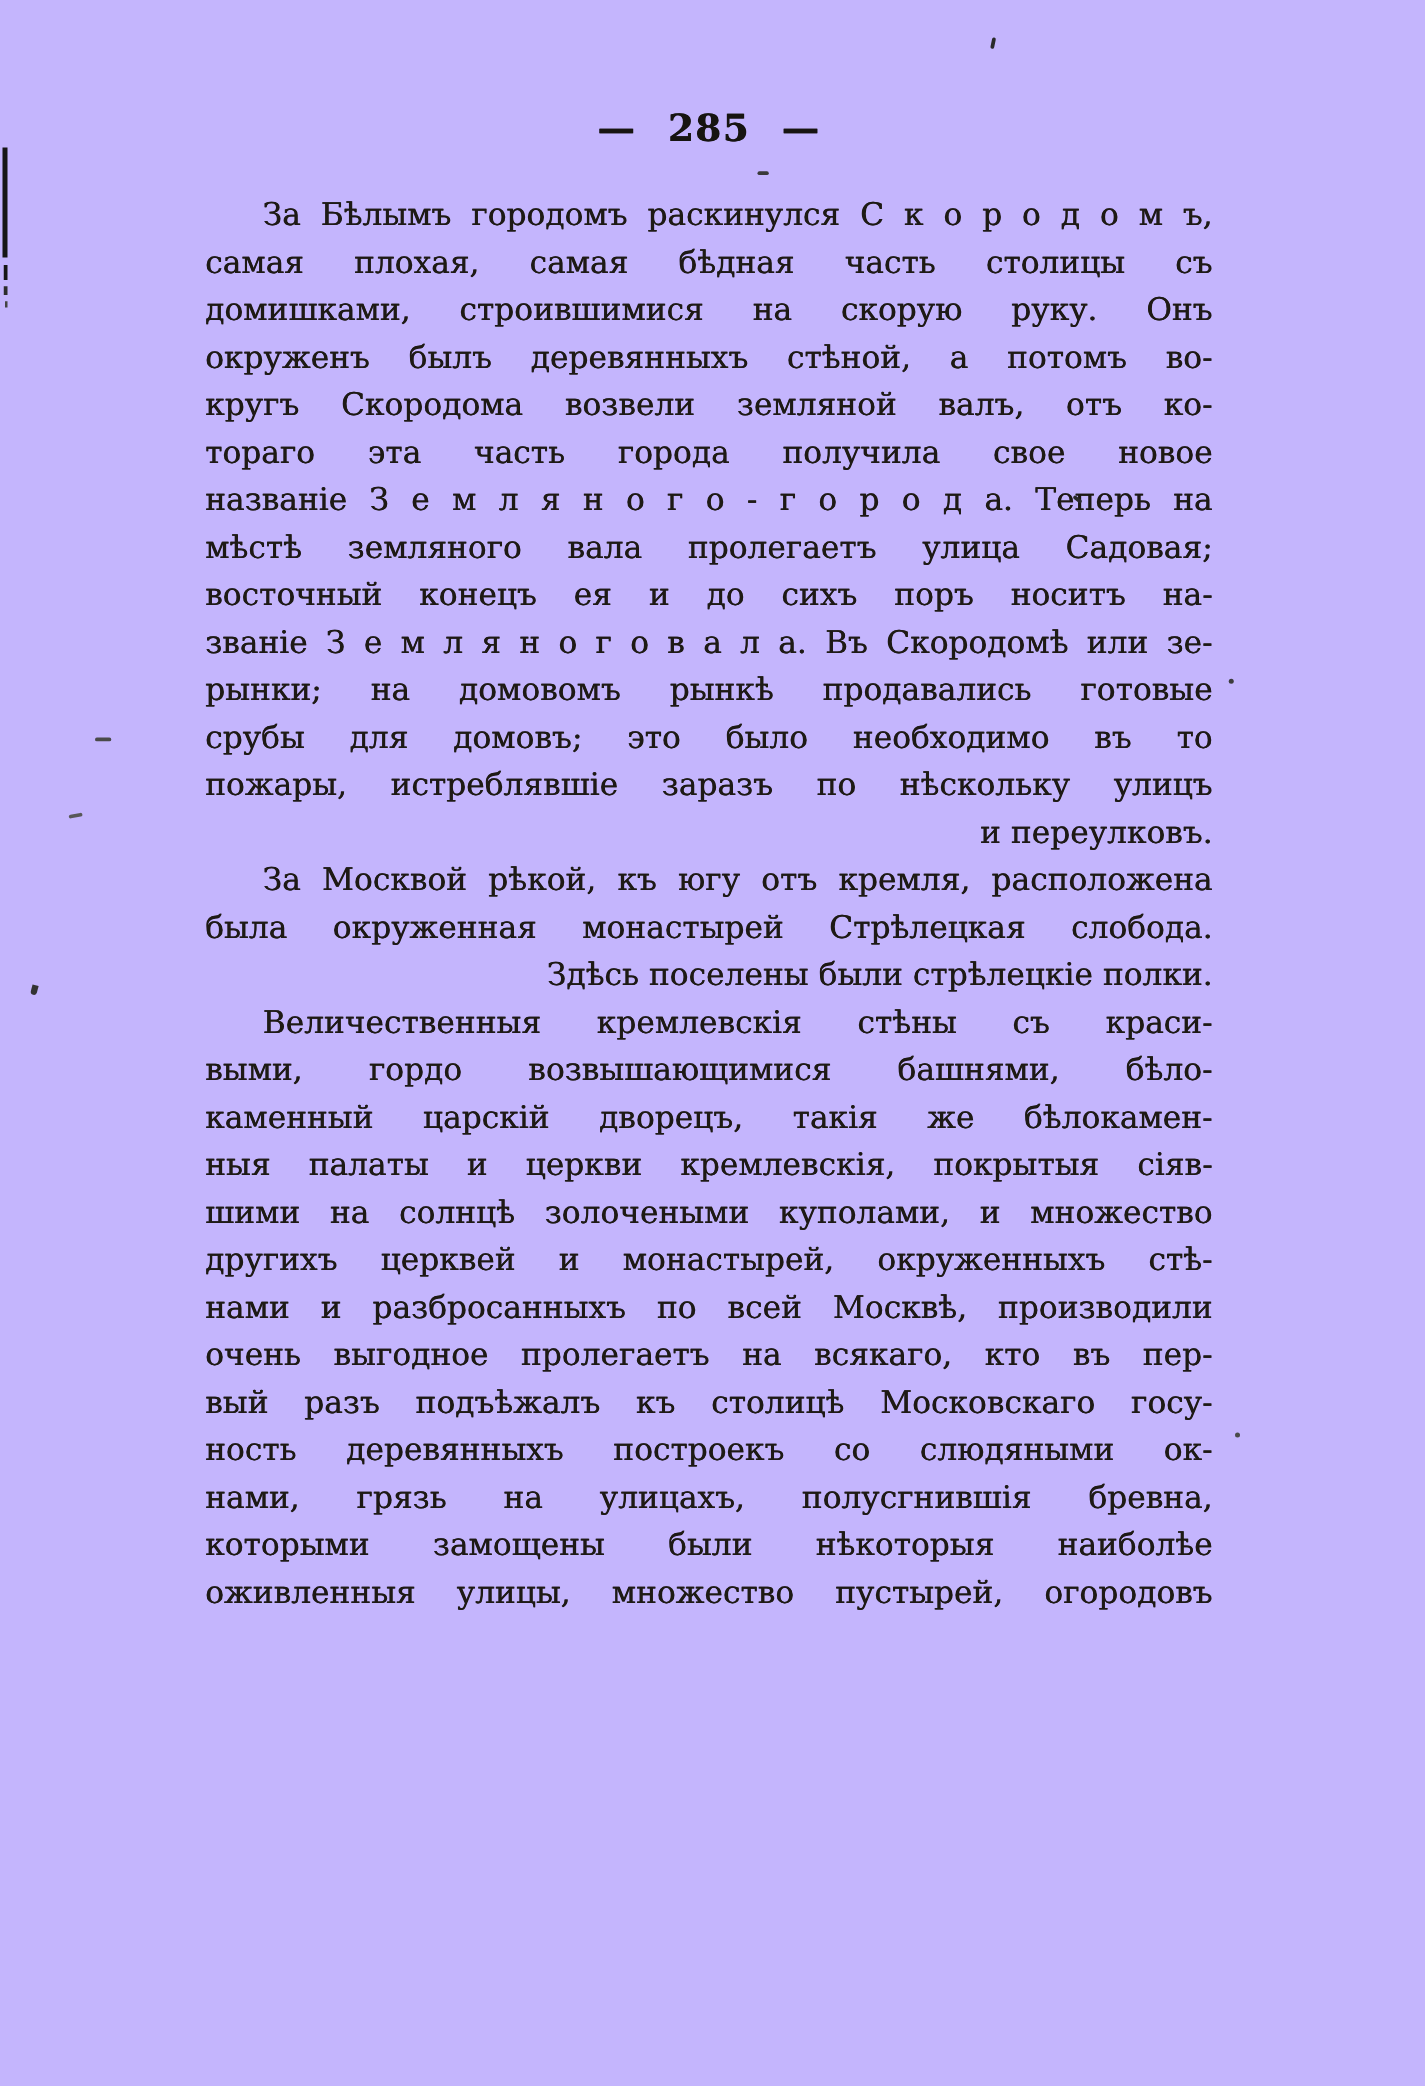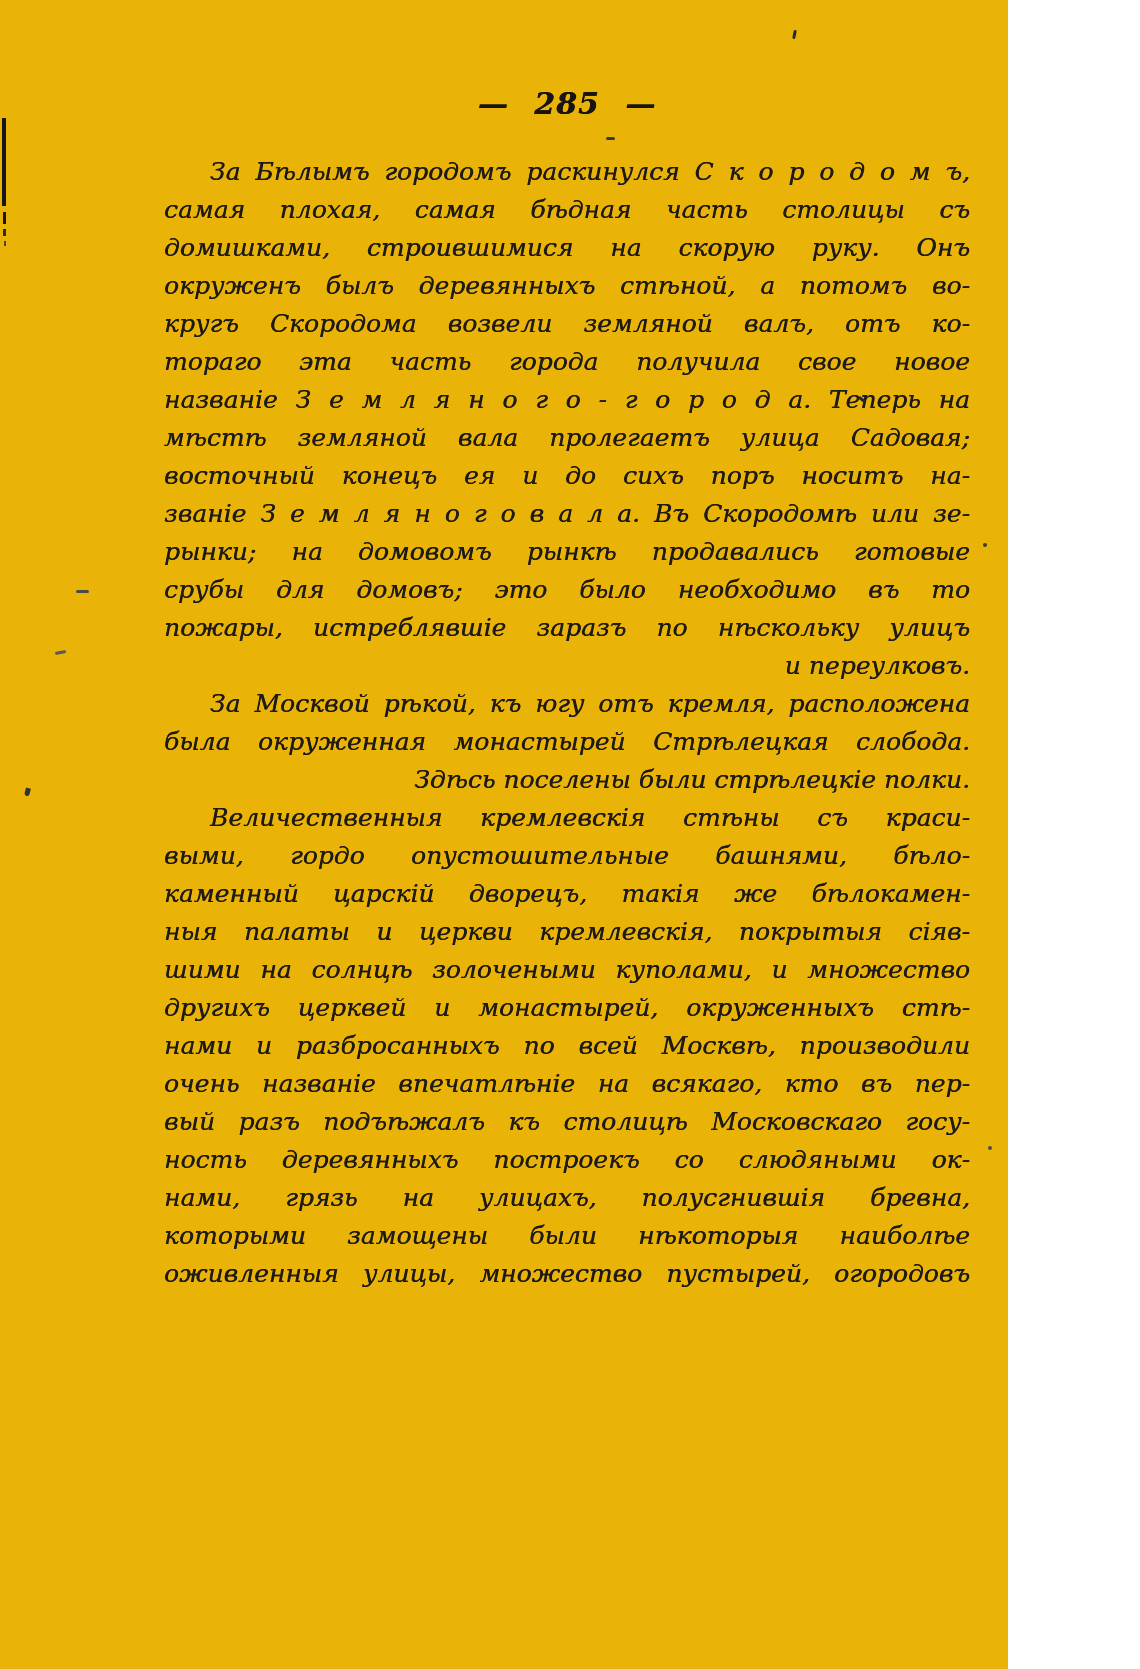--- a/index.html
+++ b/index.html
@@ -3,25 +3,24 @@
 <meta charset="utf-8">
 <style>
   html, body { margin: 0; padding: 0; }
   body {
     width: 1140px; height: 1669px;
     background: #ffffff;
     font-family: "DejaVu Serif", "Liberation Serif", serif;
   }
   .page {
     position: relative;
-    width: 1008px; height: 1669px;
-    background: #eab308;
+    width: 1140px; height: 1669px;
+    background: #c4b5fd;
     color: #1e1a15;
     overflow: hidden;
-    font-style: italic;
   }
   .page-header {
     position: absolute;
     top: 86px; left: 164px; width: 806px;
     text-align: center;
     font-size: 30px;
     font-weight: bold;
     color: #171411;
     letter-spacing: 1px;
     word-spacing: 14px;
@@ -69,38 +68,38 @@
   </div>
 
   <div class="text-block">
       <div class="line just indent">За Бѣлымъ городомъ раскинулся С к о р о д о м ъ,</div>
       <div class="line just">самая плохая, самая бѣдная часть столицы съ</div>
       <div class="line just">домишками, строившимися на скорую руку. Онъ</div>
       <div class="line just">окруженъ былъ деревянныхъ стѣной, а потомъ во-</div>
       <div class="line just">кругъ Скородома возвели земляной валъ, отъ ко-</div>
       <div class="line just">тораго эта часть города получила свое новое</div>
       <div class="line just">названіе З е м л я н о г о - г о р о д а. Теперь на</div>
-      <div class="line just">мѣстѣ земляной вала пролегаетъ улица Садовая;</div>
+      <div class="line just">мѣстѣ земляного вала пролегаетъ улица Садовая;</div>
       <div class="line just">восточный конецъ ея и до сихъ поръ носитъ на-</div>
       <div class="line just">званіе З е м л я н о г о в а л а. Въ Скородомѣ или зе-</div>
       <div class="line just">рынки; на домовомъ рынкѣ продавались готовые</div>
       <div class="line just">срубы для домовъ; это было необходимо въ то</div>
       <div class="line just">пожары, истреблявшіе заразъ по нѣскольку улицъ</div>
       <div class="line">и переулковъ.</div>
       <div class="line just indent">За Москвой рѣкой, къ югу отъ кремля, расположена</div>
       <div class="line just">была окруженная монастырей Стрѣлецкая слобода.</div>
       <div class="line">Здѣсь поселены были стрѣлецкіе полки.</div>
       <div class="line just indent">Величественныя кремлевскія стѣны съ краси-</div>
-      <div class="line just">выми, гордо опустошительные башнями, бѣло-</div>
+      <div class="line just">выми, гордо возвышающимися башнями, бѣло-</div>
       <div class="line just">каменный царскій дворецъ, такія же бѣлокамен-</div>
       <div class="line just">ныя палаты и церкви кремлевскія, покрытыя сіяв-</div>
       <div class="line just">шими на солнцѣ золочеными куполами, и множество</div>
       <div class="line just">другихъ церквей и монастырей, окруженныхъ стѣ-</div>
       <div class="line just">нами и разбросанныхъ по всей Москвѣ, производили</div>
-      <div class="line just">очень названіе впечатлѣніе на всякаго, кто въ пер-</div>
+      <div class="line just">очень выгодное пролегаетъ на всякаго, кто въ пер-</div>
       <div class="line just">вый разъ подъѣжалъ къ столицѣ Московскаго госу-</div>
       <div class="line just">ность деревянныхъ построекъ со слюдяными ок-</div>
       <div class="line just">нами, грязь на улицахъ, полусгнившія бревна,</div>
       <div class="line just">которыми замощены были нѣкоторыя наиболѣе</div>
       <div class="line just">оживленныя улицы, множество пустырей, огородовъ</div>
     </div>
 
   <div class="artifact a-left-line"></div>
   <div class="artifact a-left-dash1"></div>
   <div class="artifact a-left-dash2"></div>

